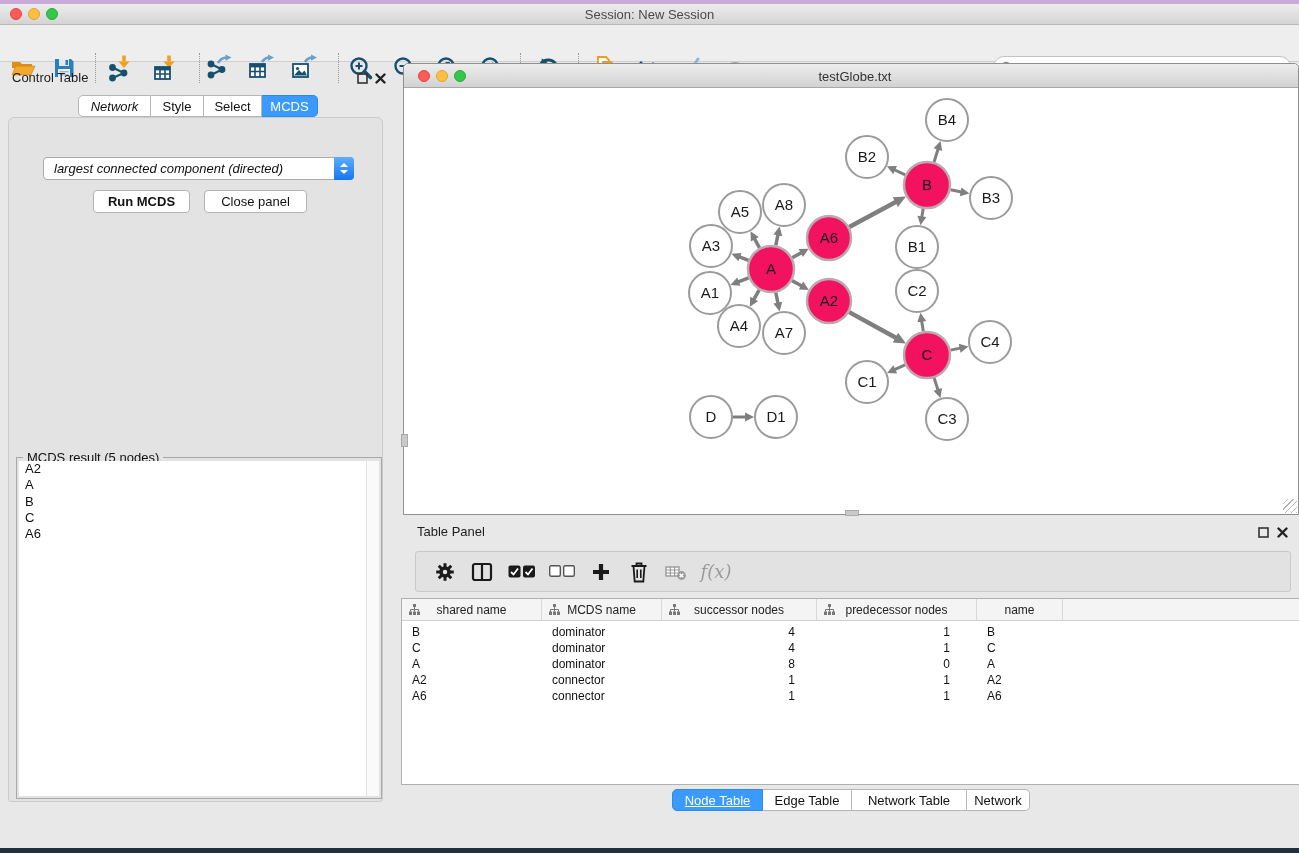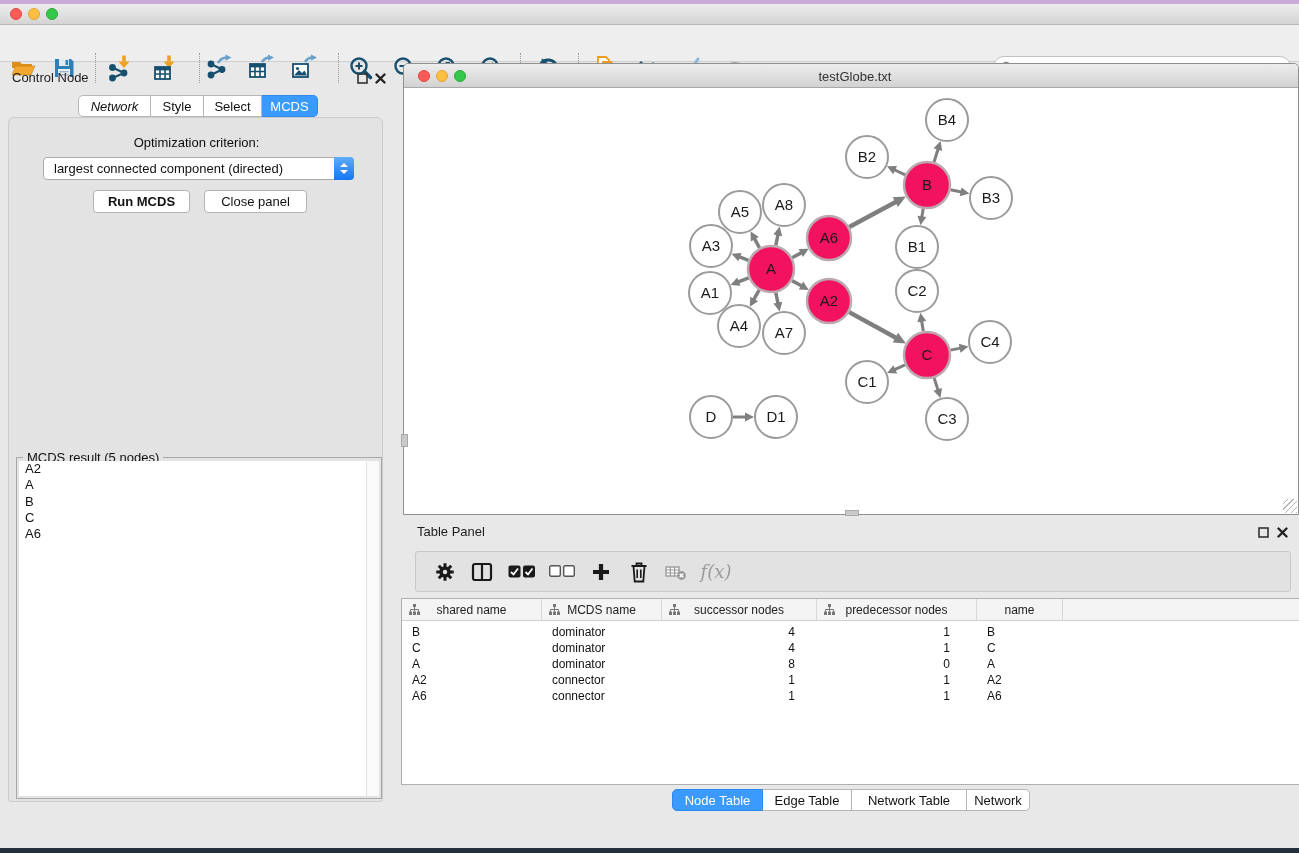--- a/index.html
+++ b/index.html
@@ -26,21 +26,21 @@
   .cp-title { position:absolute; left:12px; top:70px; font-size:13px; color:#1d1d1d; }
   .panel-ico { position:absolute; display:flex; align-items:center; justify-content:center; width:14px; height:14px; }
   .cp-tabs { position:absolute; left:78px; top:95px; height:22px; display:flex; }
   .seg { height:22px; background:#fff; border:1px solid #b6b6b6; border-left:none; font-size:13px; color:#111;
          display:flex; align-items:center; justify-content:center; }
   .seg:first-child { border-left:1px solid #b6b6b6; border-radius:5px 0 0 5px; }
   .seg:last-child { border-radius:0 5px 5px 0; }
   .seg.active { background:#3b9afe; border-color:#2d88ef; color:#fff; }
   .cp-body { position:absolute; left:8px; top:117px; width:375px; height:685px; background:#e3e3e3; border:1px solid #cbcbcb; border-radius:6px 6px 3px 3px; }
   .opt-label { position:absolute; left:0; width:375px; top:17px; text-align:center; font-size:13px; color:#0e0e0e; }
-  .selectbox { position:absolute; left:34px; top:39px; width:311px; height:23px; background:#fff; border:1px solid #ababab; border-radius:4px; font-size:13px; color:#111; display:flex; align-items:center; }
+  .selectbox { position:absolute; left:34px; top:39px; width:311px; height:23px; background:#fff; border:1px solid #ababab; border-radius:4px; font-size:13px; color:#111; display:flex; align-items:center;font-style:italic; }
   .selectbox .val { padding-left:10px; flex:1; white-space:nowrap; overflow:hidden; }
   .stepper { width:20px; height:23px; margin:-1px -1px -1px 0; border-radius:0 4px 4px 0; background:linear-gradient(#5fadf9,#1476f3); display:flex; flex-direction:column; align-items:center; justify-content:center; gap:3px; }
   .tri-up { width:0; height:0; border-left:4px solid transparent; border-right:4px solid transparent; border-bottom:4px solid #fff; }
   .tri-dn { width:0; height:0; border-left:4px solid transparent; border-right:4px solid transparent; border-top:4px solid #fff; }
   .cp-btn { position:absolute; top:72px; height:23px; background:#fff; border:1px solid #b3b3b3; border-radius:4px; font-size:13px; color:#111; display:flex; align-items:center; justify-content:center; }
   .groupbox { position:absolute; left:7px; top:339px; width:366px; height:342px; border:1px solid #a8a8a8; }
   .legend { position:absolute; left:6px; top:-8px; background:#e3e3e3; padding:0 4px; font-size:13px; color:#111; }
   .mcds-list { position:absolute; left:2px; right:2px; top:3px; bottom:2px; background:#fff; }
   .mcds-list .item { font-size:13px; color:#111; line-height:16.3px; padding-left:6px; }
   .list-track { position:absolute; right:0; top:0; bottom:0; width:13px; background:#fafafa; border-left:1px solid #e4e4e4; }
@@ -83,20 +83,21 @@
 </head>
 <body>
 
 <div id="app">
   <div class="desktop-strip"></div>
 
   <div class="titlebar">
     <div class="traffic t-red"></div>
     <div class="traffic t-yellow"></div>
     <div class="traffic t-green"></div>
+    <div class="win-title">Session: New Session</div>
   </div>
 
   <div class="toolbar">
     <div class="tb-btn" style="left:8px">
       <svg width="26" height="26" viewBox="0 0 26 26">
         <path d="M2 7 h8 l2 2 h10 v4 H2 Z" fill="#df8f14"></path>
         <path d="M2 20 L5.5 11 L25 11 L21 20 Z" fill="#f2a830" stroke="#c77f12" stroke-width="0.6"></path>
       </svg>
     </div>
     <div class="tb-btn" style="left:49px">
@@ -238,40 +239,39 @@
     </div>
     <div class="searchbox">
       <svg width="13" height="13" viewBox="0 0 13 13">
         <circle cx="5.2" cy="5.2" r="3.9" fill="none" stroke="#8a8a8a" stroke-width="1.3"></circle>
         <path d="M8.2 8.2 L12 12" stroke="#8a8a8a" stroke-width="1.3"></path>
       </svg>
       <input type="text" value="" style="">
     </div>
   </div>
 
-  <div class="cp-title">Control Node</div>
+  <div class="cp-title">Control Table</div>
   <div class="panel-ico" style="left:355px; top:71px;">
     <svg width="11" height="11" viewBox="0 0 11 11">
         <rect x="1" y="1" width="9" height="9" fill="none" stroke="#333" stroke-width="1.6"></rect>
       </svg>
   </div>
   <div class="panel-ico" style="left:373px; top:71px;">
     <svg width="11" height="11" viewBox="0 0 11 11">
         <path d="M1.5 1.5 L9.5 9.5 M9.5 1.5 L1.5 9.5" stroke="#222" stroke-width="2.4" stroke-linecap="round"></path>
       </svg>
   </div>
   <div class="cp-tabs">
       <div class="seg" style="width: 73px; font-style: italic;">Network</div>
       <div class="seg" style="width: 53px;">Style</div>
       <div class="seg" style="width: 58px;">Select</div>
       <div class="seg active" style="width: 56px;">MCDS</div>
     </div>
 
   <div class="cp-body">
-    <div class="opt-label">Optimization criterion:</div>
     <div class="selectbox">
       <span class="val">largest connected component (directed)</span>
       <span class="stepper">
           <span class="tri-up"></span>
           <span class="tri-dn"></span>
         </span>
     </div>
     <div class="cp-btn" style="left:84px; width:97px;font-weight:bold;">Run MCDS</div>
     <div class="cp-btn" style="left:195px; width:103px;">Close panel</div>
 
@@ -537,20 +537,20 @@
           <div class="td l" style="width: 120px;">connector</div>
           <div class="td r2" style="width: 155px;">1</div>
           <div class="td r3" style="width: 160px;">1</div>
           <div class="td l" style="width: 86px;">A6</div>
         </div>
       </div>
     <div class="tbl-track"></div>
   </div>
 
   <div class="tp-tabs">
-      <div class="seg active" style="width: 91px;">Node Table</div>
+      <div class="seg active" style="width: 91px; text-decoration: underline;">Node Table</div>
       <div class="seg" style="width: 89px;">Edge Table</div>
       <div class="seg" style="width: 115px;">Network Table</div>
       <div class="seg" style="width: 63px;">Network</div>
     </div>
 
   <div class="bottom-strip"></div>
 </div>
 
 </body></html>

